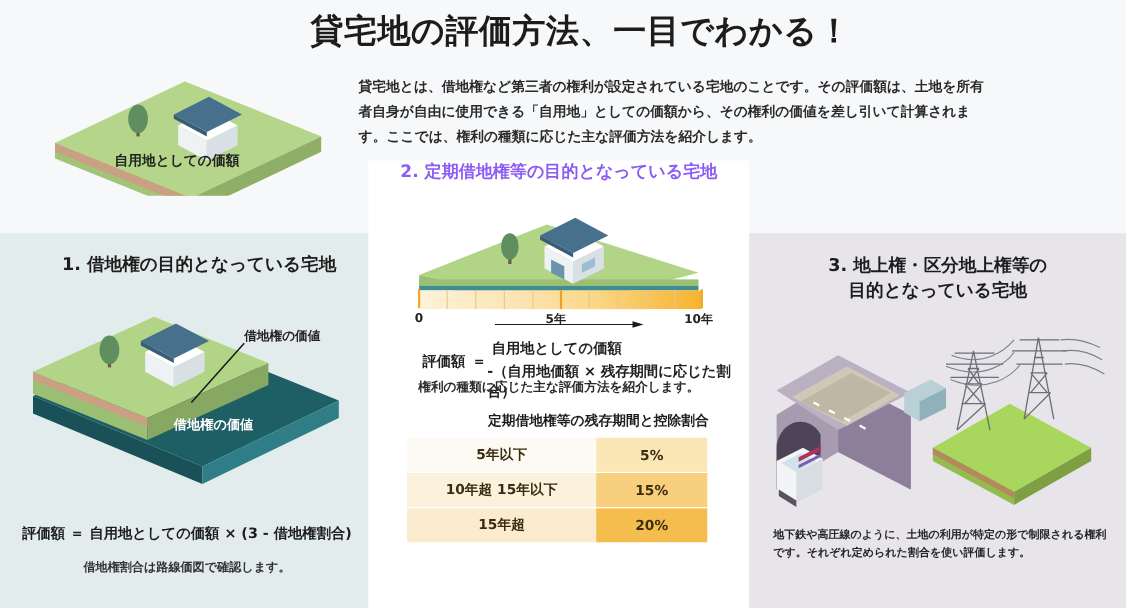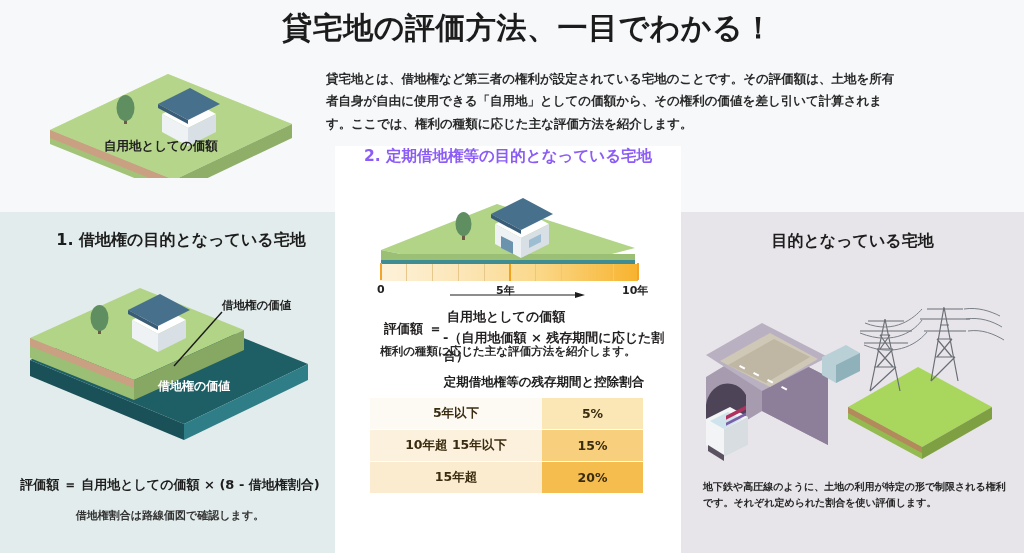--- a/index.html
+++ b/index.html
@@ -172,21 +172,21 @@
         <polygon points="136,66 136,84 164,70 164,52" fill="#d8e0e5"></polygon>
         <polygon points="106,42 138,26 168,42 136,58" fill="#47708c"></polygon>
         <polygon points="106,42 136,58 136,62 106,46" fill="#3a5d77"></polygon>
       </g>
       <line x1="200" y1="44" x2="152" y2="98" stroke="#1a1a1a" stroke-width="1.4"></line>
     </svg>
   </div>
   <div class="lbl-shakuchi-a">借地権の価値</div>
   <div class="lbl-shakuchi-b">借地権の価値</div>
 
-  <div class="formula1">評価額 ＝ 自用地としての価額 × (8 - 借地権割合)</div>
+  <div class="formula1">評価額 ＝ 自用地としての価額 × (3 - 借地権割合)</div>
   <div class="note1">借地権割合は路線価図で確認します。</div>
 
   <div class="card">
 
     <div class="h2-sec">2. 定期借地権等の目的となっている宅地</div>
 
     <div class="lot3">
       <svg width="265" height="90" viewBox="0 0 265 90">
         <g>
           <polygon points="4,58 120,12 258,56 142,86" fill="#b2d487"></polygon>
@@ -256,20 +256,21 @@
         </tr>
         <tr>
           <td class="k" style="background: rgb(251, 236, 208);">15年超</td>
           <td class="v" style="background: rgb(245, 189, 78);">20%</td>
         </tr>
       </tbody>
     </table>
   </div>
 
   <div class="h3-sec">
+    <div>3. 地上権・区分地上権等の</div>
     <div>目的となっている宅地</div>
   </div>
 
   <div class="lot4">
     <svg width="310" height="175" viewBox="0 0 310 175">
       <g>
         <polygon points="6,82 62,48 128,82 128,150 62,116 6,150" fill="#a79bb0"></polygon>
         <polygon points="62,48 128,82 128,150 62,116" fill="#8d7f99"></polygon>
         <polygon points="6,60 62,28 128,62 62,96" fill="#b9b0c2"></polygon>
         <polygon points="20,66 70,38 118,64 70,92" fill="#cfc8b6"></polygon>

